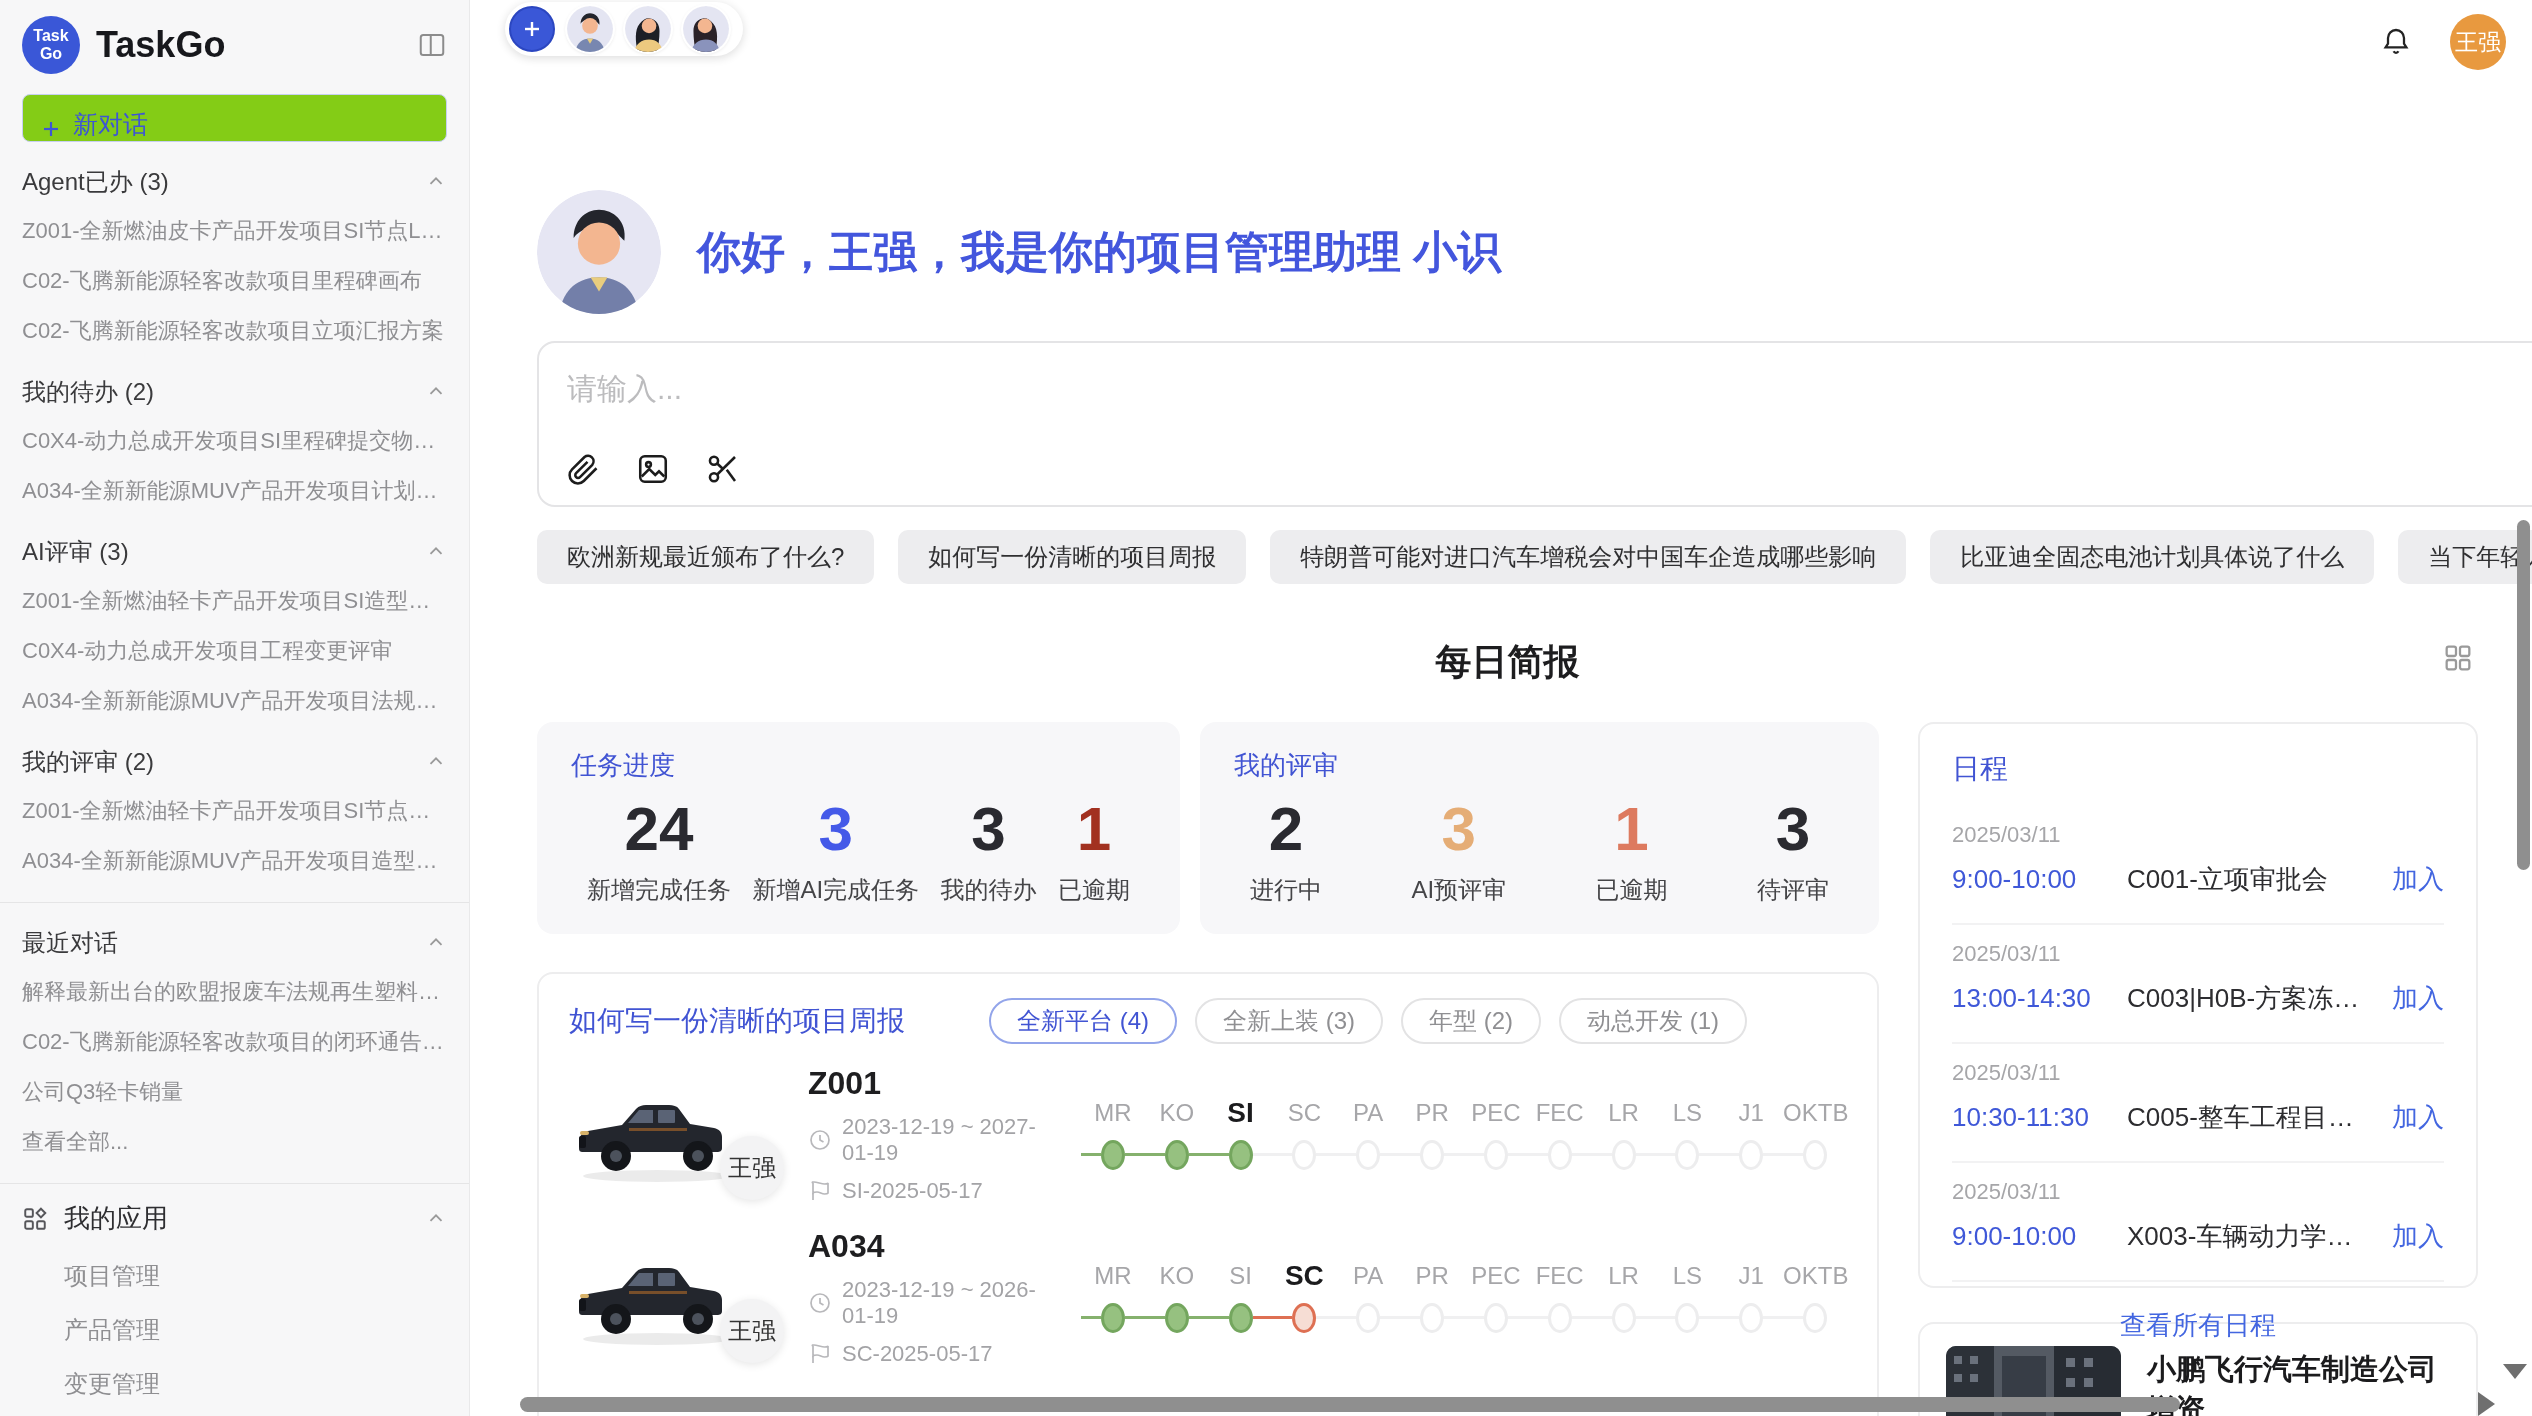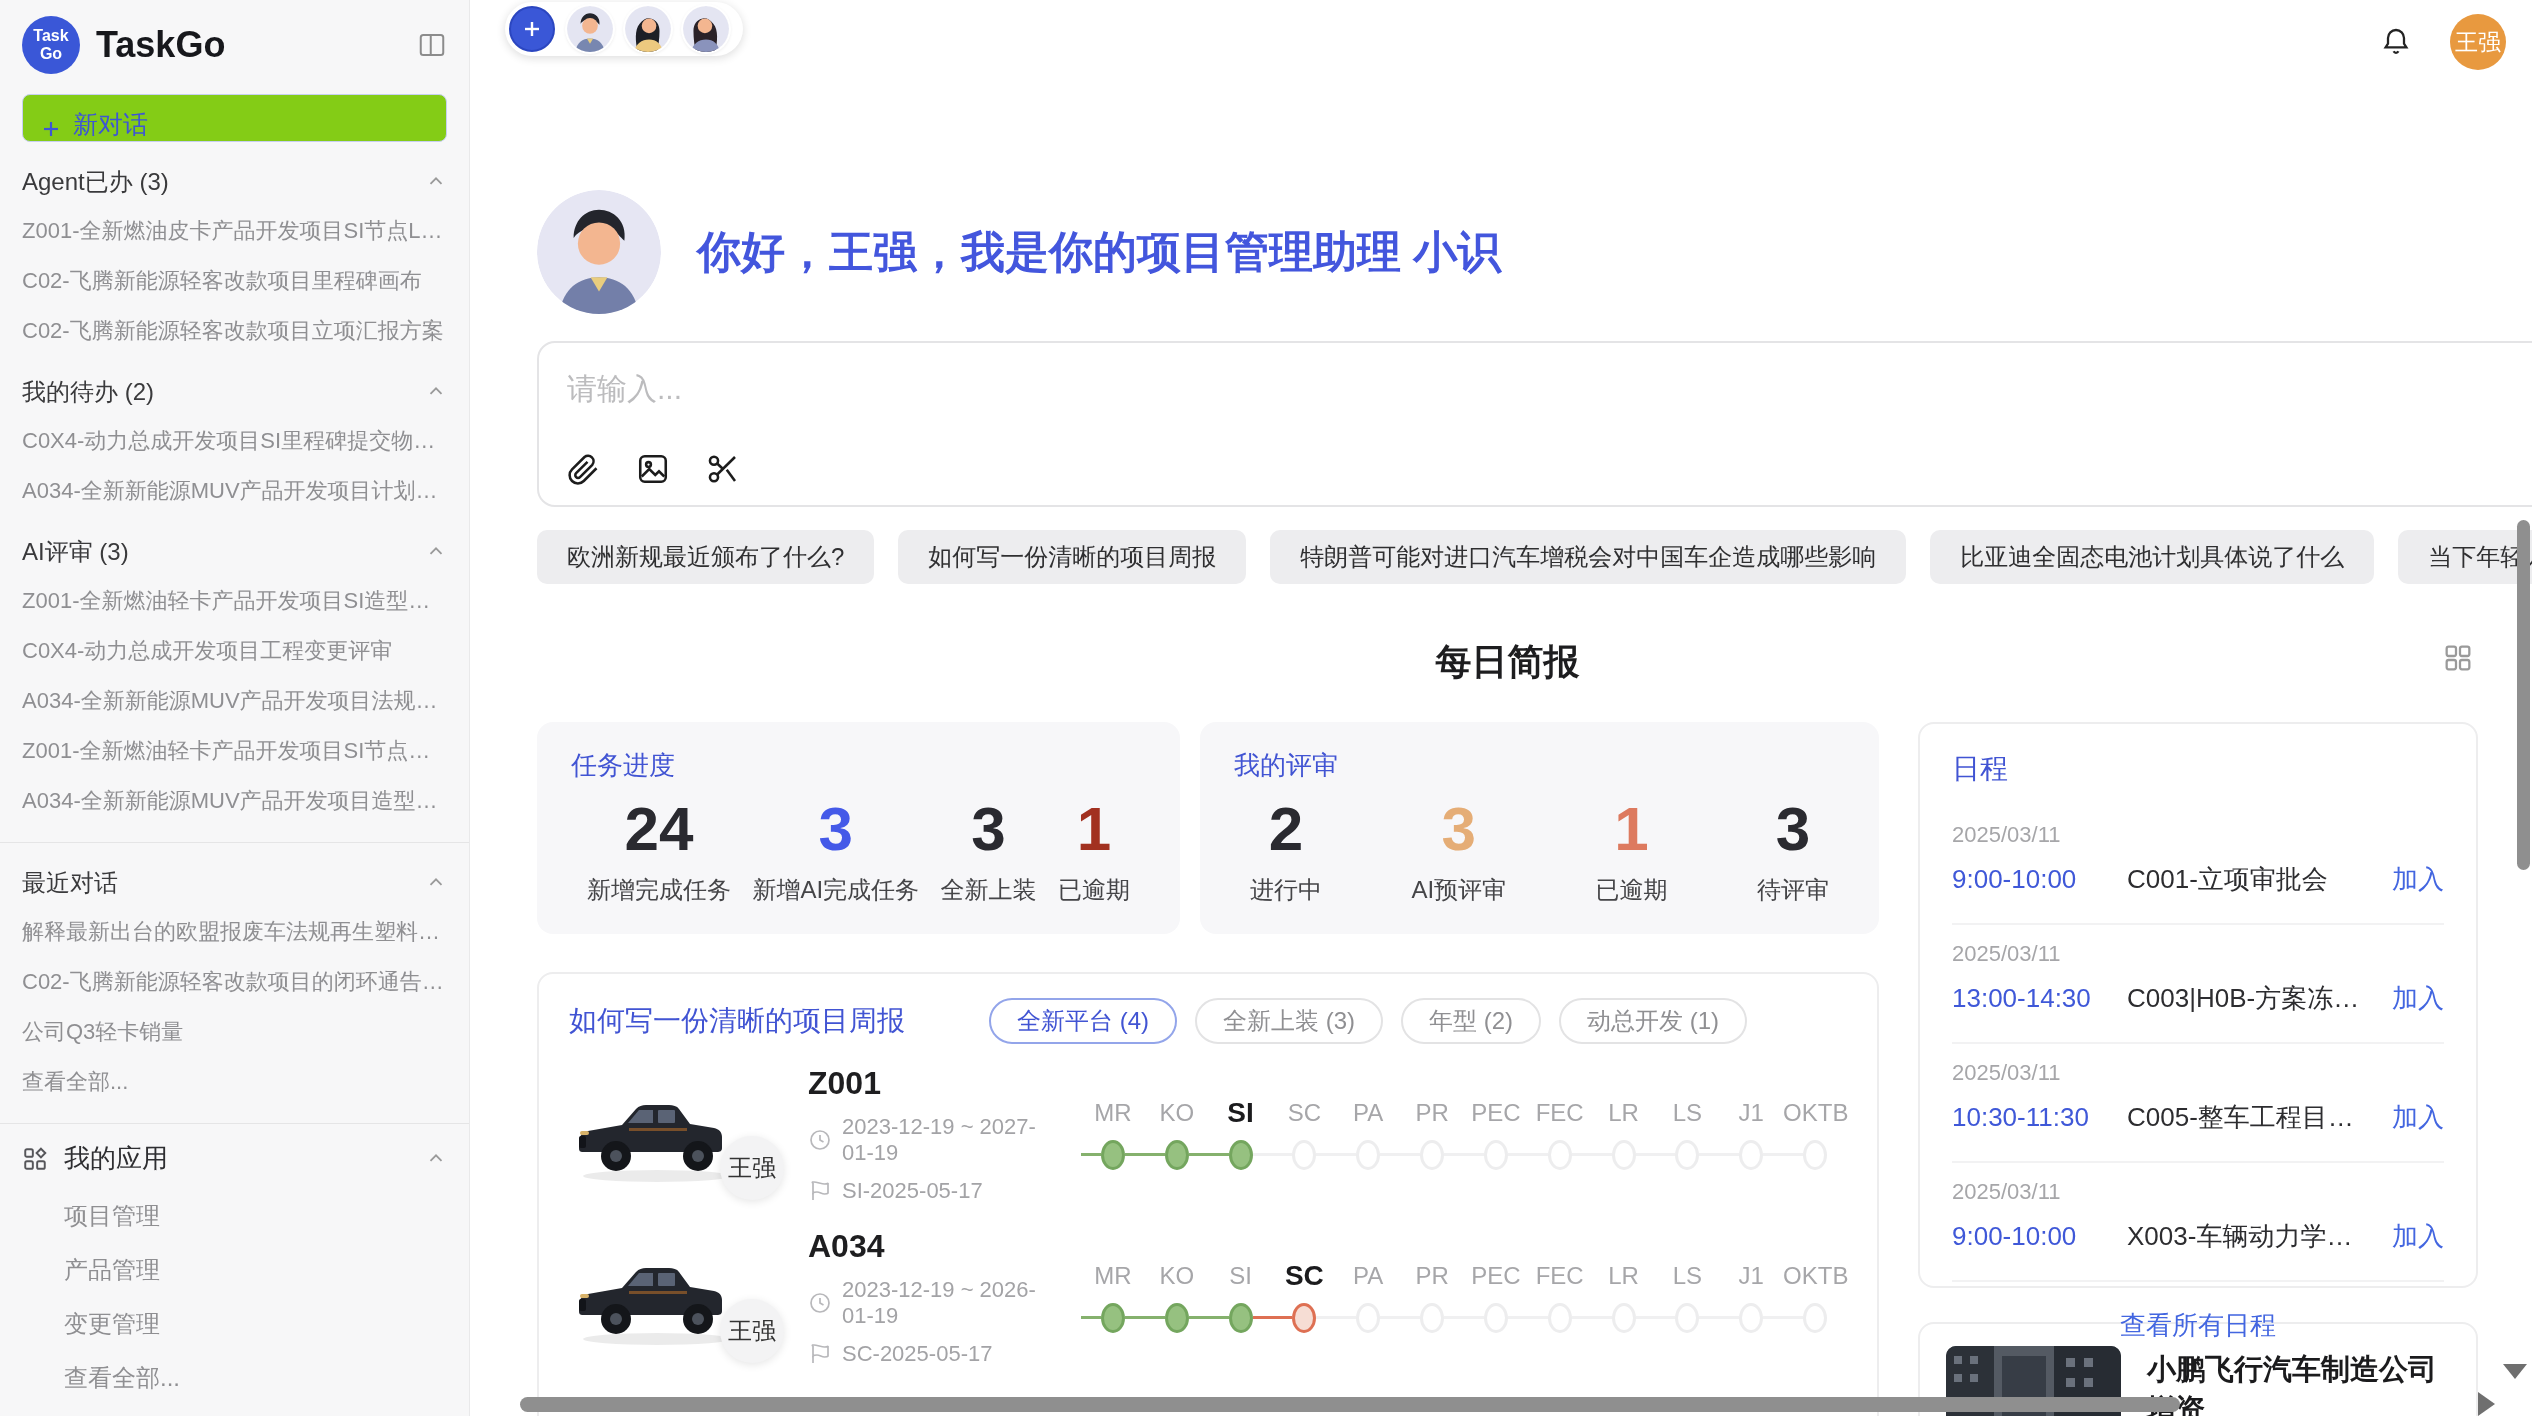--- a/index.html
+++ b/index.html
@@ -165,20 +165,26 @@
           <polyline points="6 14 12 8 18 14"></polyline>
         </svg>
     </div>
     <div>
         <div class="sb-item">Z001-全新燃油轻卡产品开发项目SI造型提交物评审</div>
         <div class="sb-item">C0X4-动力总成开发项目工程变更评审</div>
         <div class="sb-item">A034-全新新能源MUV产品开发项目法规符合性评审</div>
       </div>
   </div>
   <div>
+    <div class="sb-sec-head">
+      <span>我的评审 (2)</span>
+      <svg class="chev" width="22" height="22" viewBox="0 0 24 24" fill="none" stroke="currentColor" stroke-width="2">
+          <polyline points="6 14 12 8 18 14"></polyline>
+        </svg>
+    </div>
     <div>
         <div class="sb-item">Z001-全新燃油轻卡产品开发项目SI节点属性5D文件评审</div>
         <div class="sb-item">A034-全新新能源MUV产品开发项目造型可行性评审</div>
       </div>
   </div>
 
   <div class="sb-divider"></div>
 
   <div>
     <div class="sb-sec-head">
@@ -340,21 +346,21 @@
                 <div class="l">新增完成任务</div>
               </div>
 
               <div class="stat">
                 <div class="v blue">3</div>
                 <div class="l">新增AI完成任务</div>
               </div>
 
               <div class="stat">
                 <div class="v dark">3</div>
-                <div class="l">全新上装</div>
+                <div class="l">我的待办</div>
               </div>
 
               <div class="stat">
                 <div class="v red">1</div>
                 <div class="l">已逾期</div>
               </div>
 
           </div>
         </div>
         <div class="stat-card c2">

